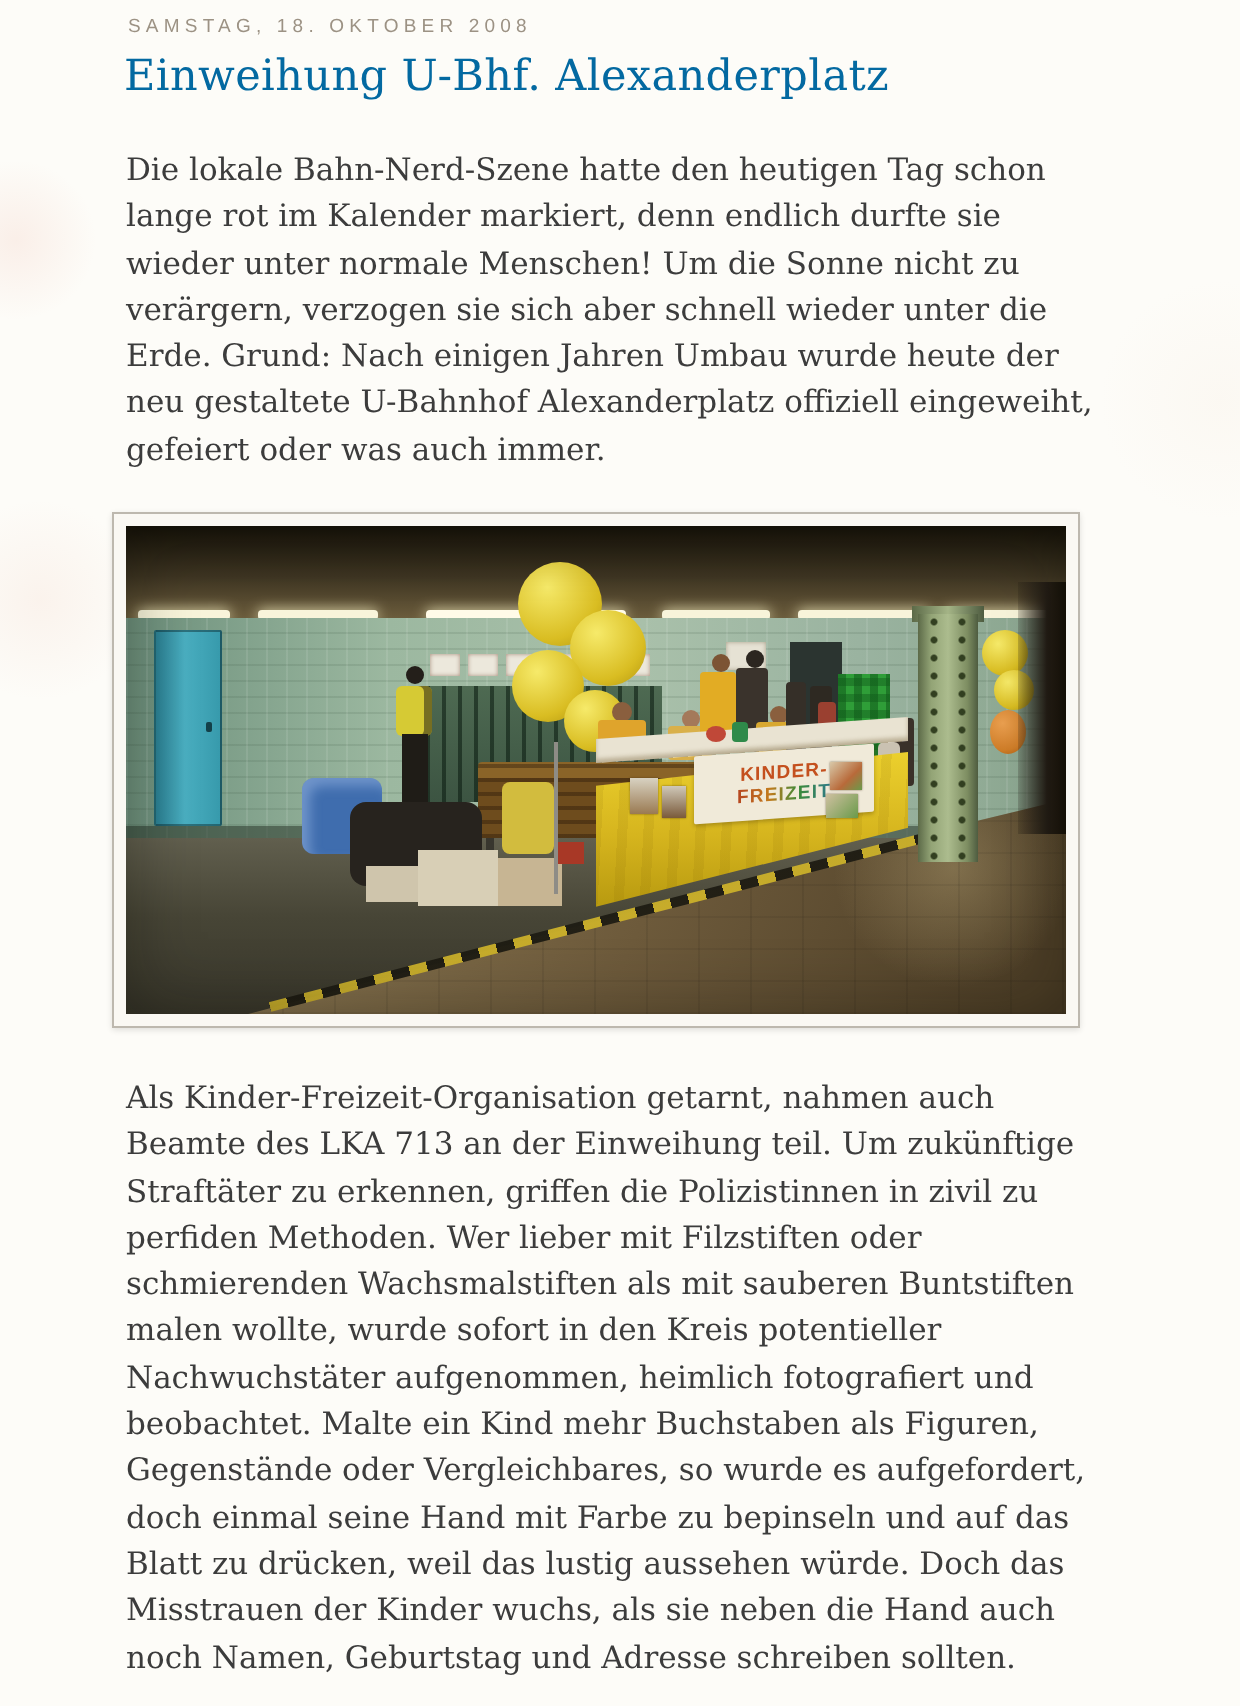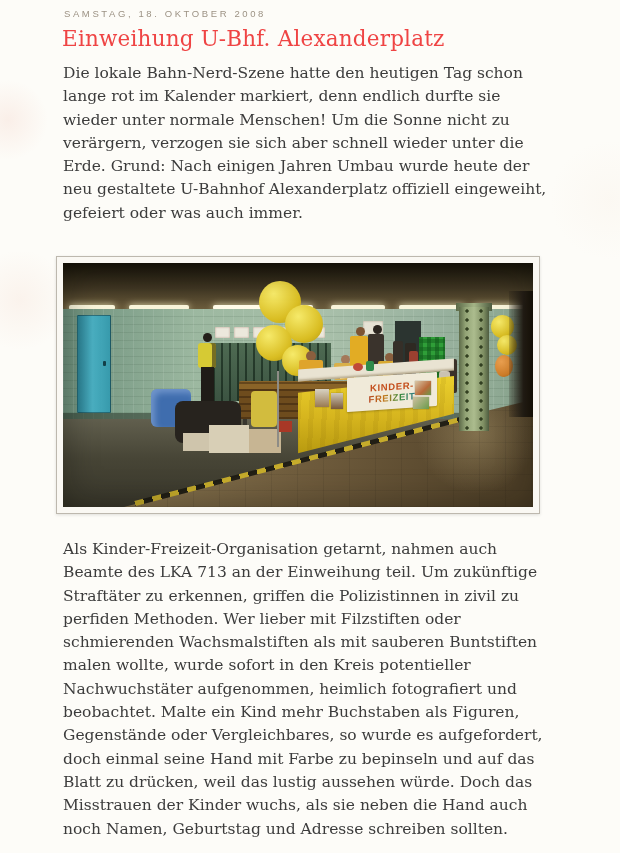--- a/index.html
+++ b/index.html
@@ -18,28 +18,28 @@
 
   .post-date {
     position:absolute; left:64px; top:8px;
     font-family:"Liberation Sans", sans-serif;
     font-size:9.5px; letter-spacing:2.6px;
     color:#9c9284;
   }
   .post-title {
     position:absolute; left:62px; top:26px;
     font-size:21.5px; font-weight:400; letter-spacing:.2px;
-    color:#ef4444; text-decoration:none; cursor:pointer;
+    color:#0369a1; text-decoration:none; cursor:pointer;
   }
   .post-para {
     position:absolute; left:63px; width:486px;
     font-size:15.5px; line-height:23.3px; color:#3c3c3c;
     text-align:left;
   }
-  .para-1 { top:62px; }
+  .para-1 { top:74px; }
   .para-2 { top:538px; }
 
   
   .photo-frame {
     position:absolute; left:56px; top:256px;
     width:484px; height:258px;
     background:#faf8f3;
     border:1px solid #bdb8ae;
     padding:6px;
     box-shadow:0 1px 3px rgba(0,0,0,.12);

